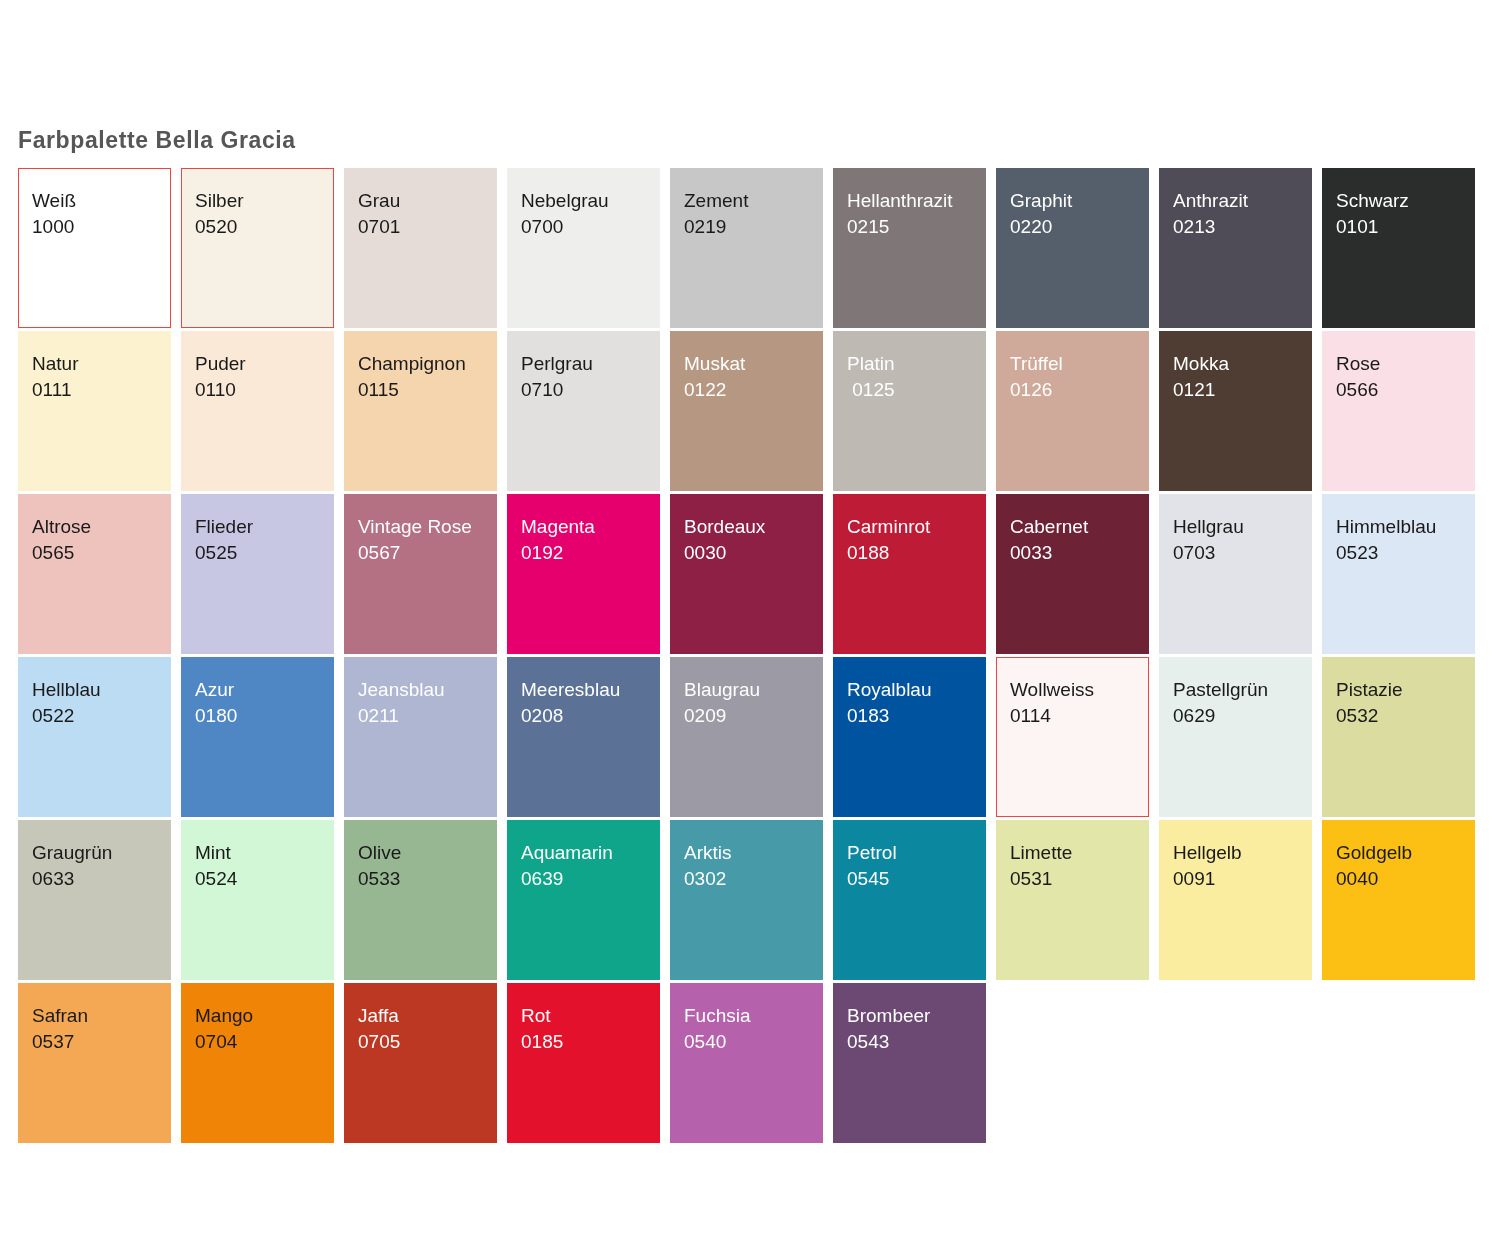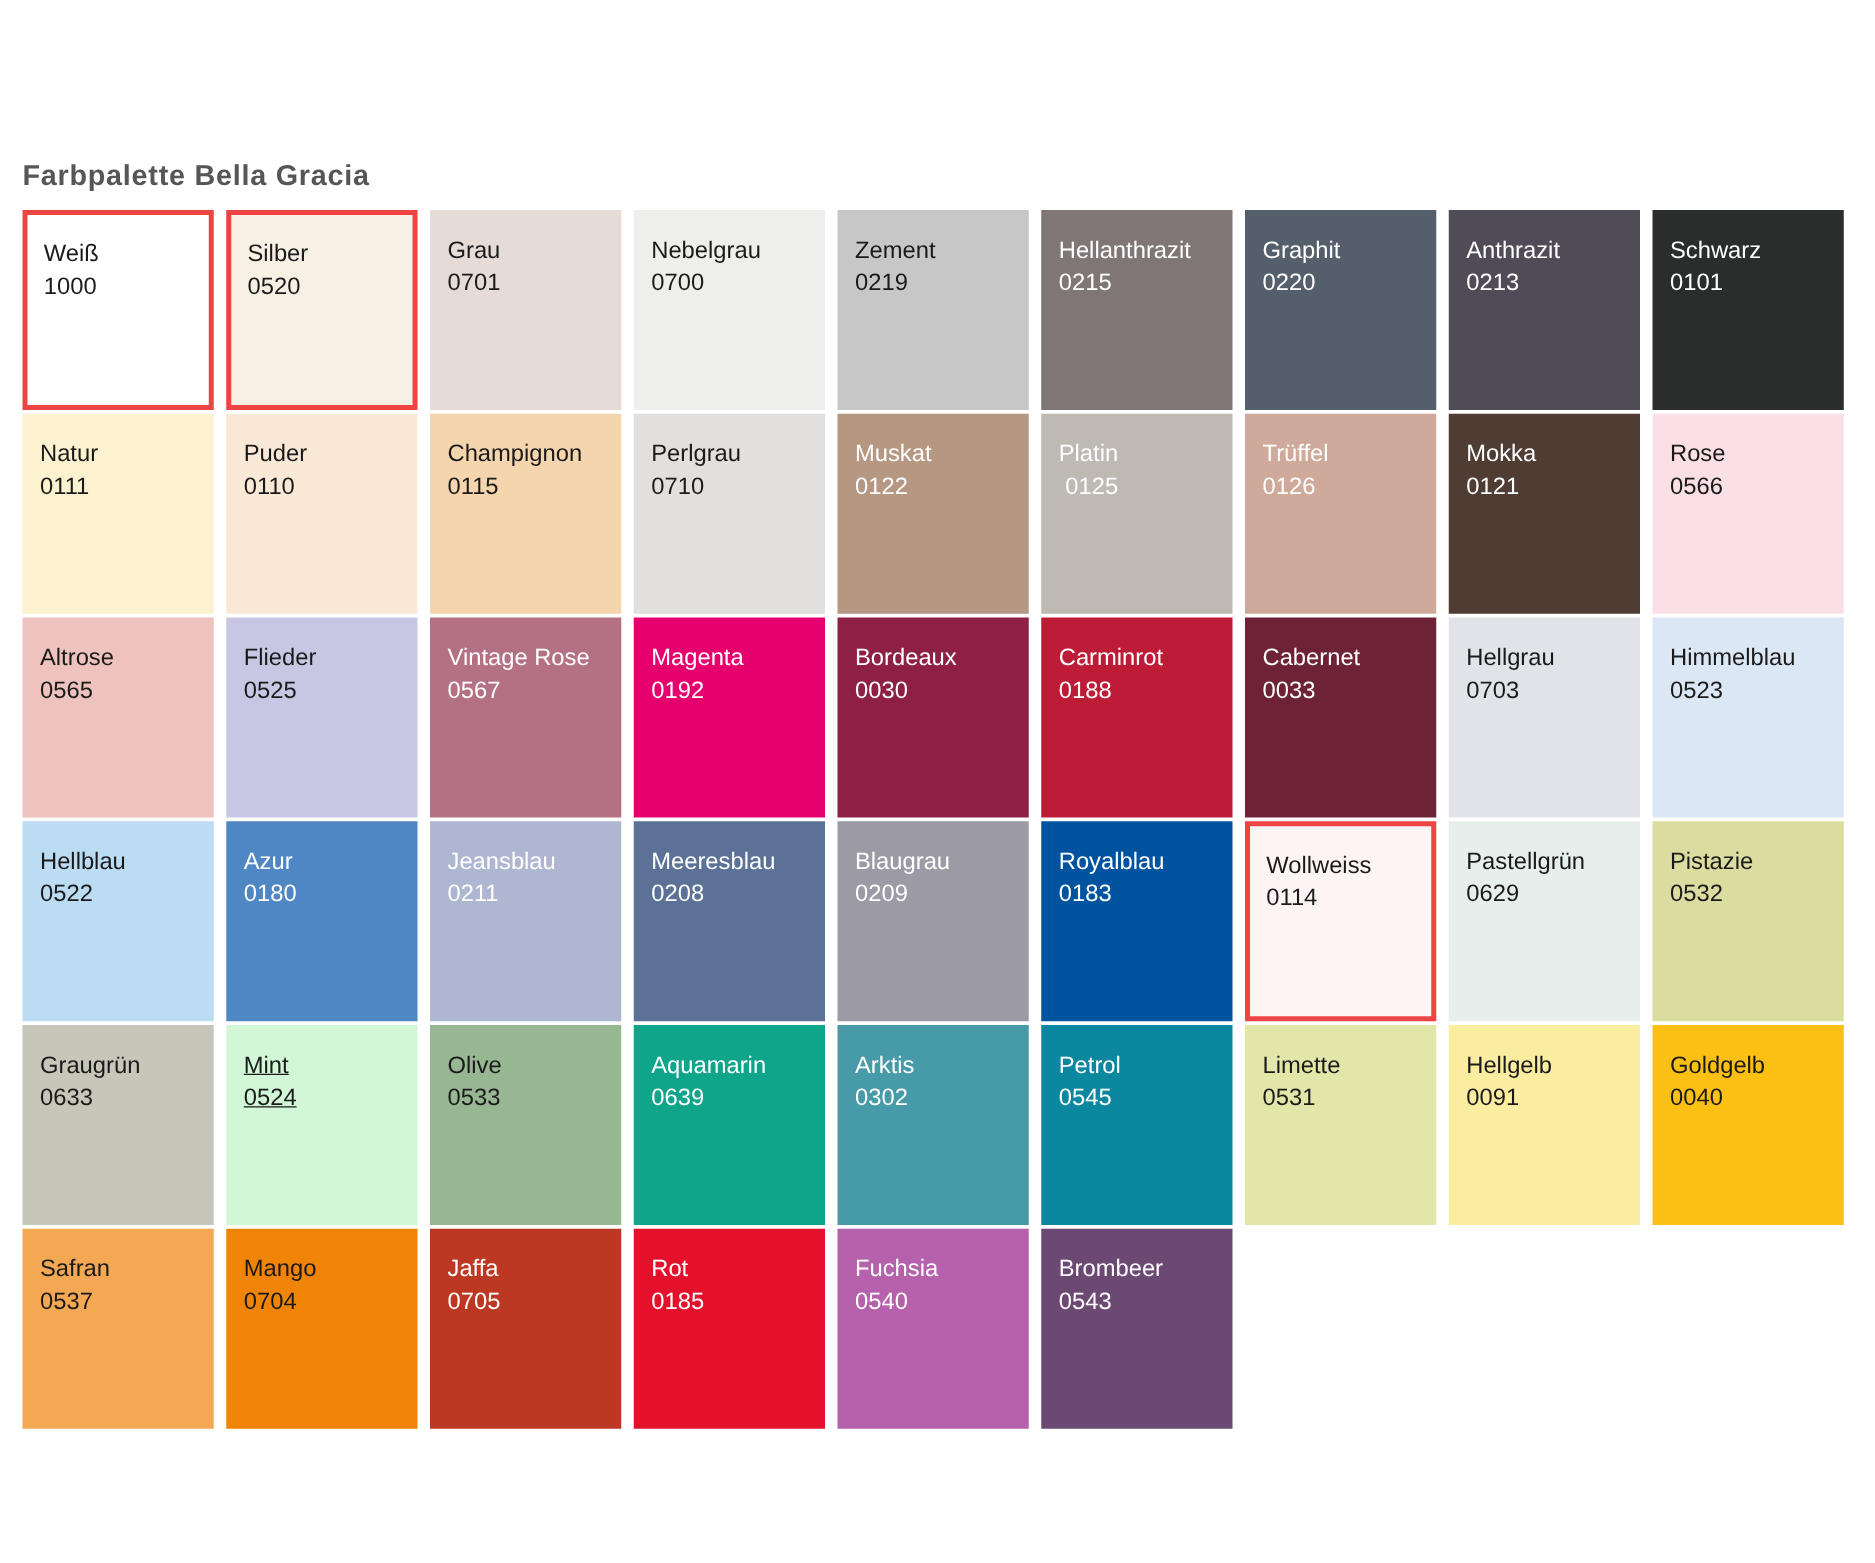--- a/index.html
+++ b/index.html
@@ -39,21 +39,21 @@
     grid-auto-rows: 160px;
     column-gap: 10px;
     row-gap: 3px;
   }
   .swatch {
     position: relative;
     box-sizing: border-box;
     overflow: hidden;
   }
   .swatch.bordered {
-    border: 4px solid #ef4444;
+    border: 1px solid #ef4444;
   }
   .swatch-text {
     position: absolute;
     left: 14px;
     top: 20px;
     line-height: 26px;
     font-size: 19px;
     white-space: nowrap;
   }
   .swatch.bordered .swatch-text {
@@ -291,21 +291,21 @@
           <span class="swatch-code">0532</span>
         </div>
       </div>
       <div class="swatch" style="background: rgb(198, 198, 185);">
         <div class="swatch-text" style="color: rgb(26, 26, 26);">
           <span class="swatch-name">Graugrün</span>
           <span class="swatch-code">0633</span>
         </div>
       </div>
       <div class="swatch" style="background: rgb(210, 247, 215);">
-        <div class="swatch-text" style="color: rgb(26, 26, 26); text-decoration: underline;">
+        <div class="swatch-text" style="color: rgb(26, 26, 26);">
           <span class="swatch-name">Mint</span>
           <span class="swatch-code">0524</span>
         </div>
       </div>
       <div class="swatch" style="background: rgb(150, 183, 146);">
         <div class="swatch-text" style="color: rgb(26, 26, 26);">
           <span class="swatch-name">Olive</span>
           <span class="swatch-code">0533</span>
         </div>
       </div>

